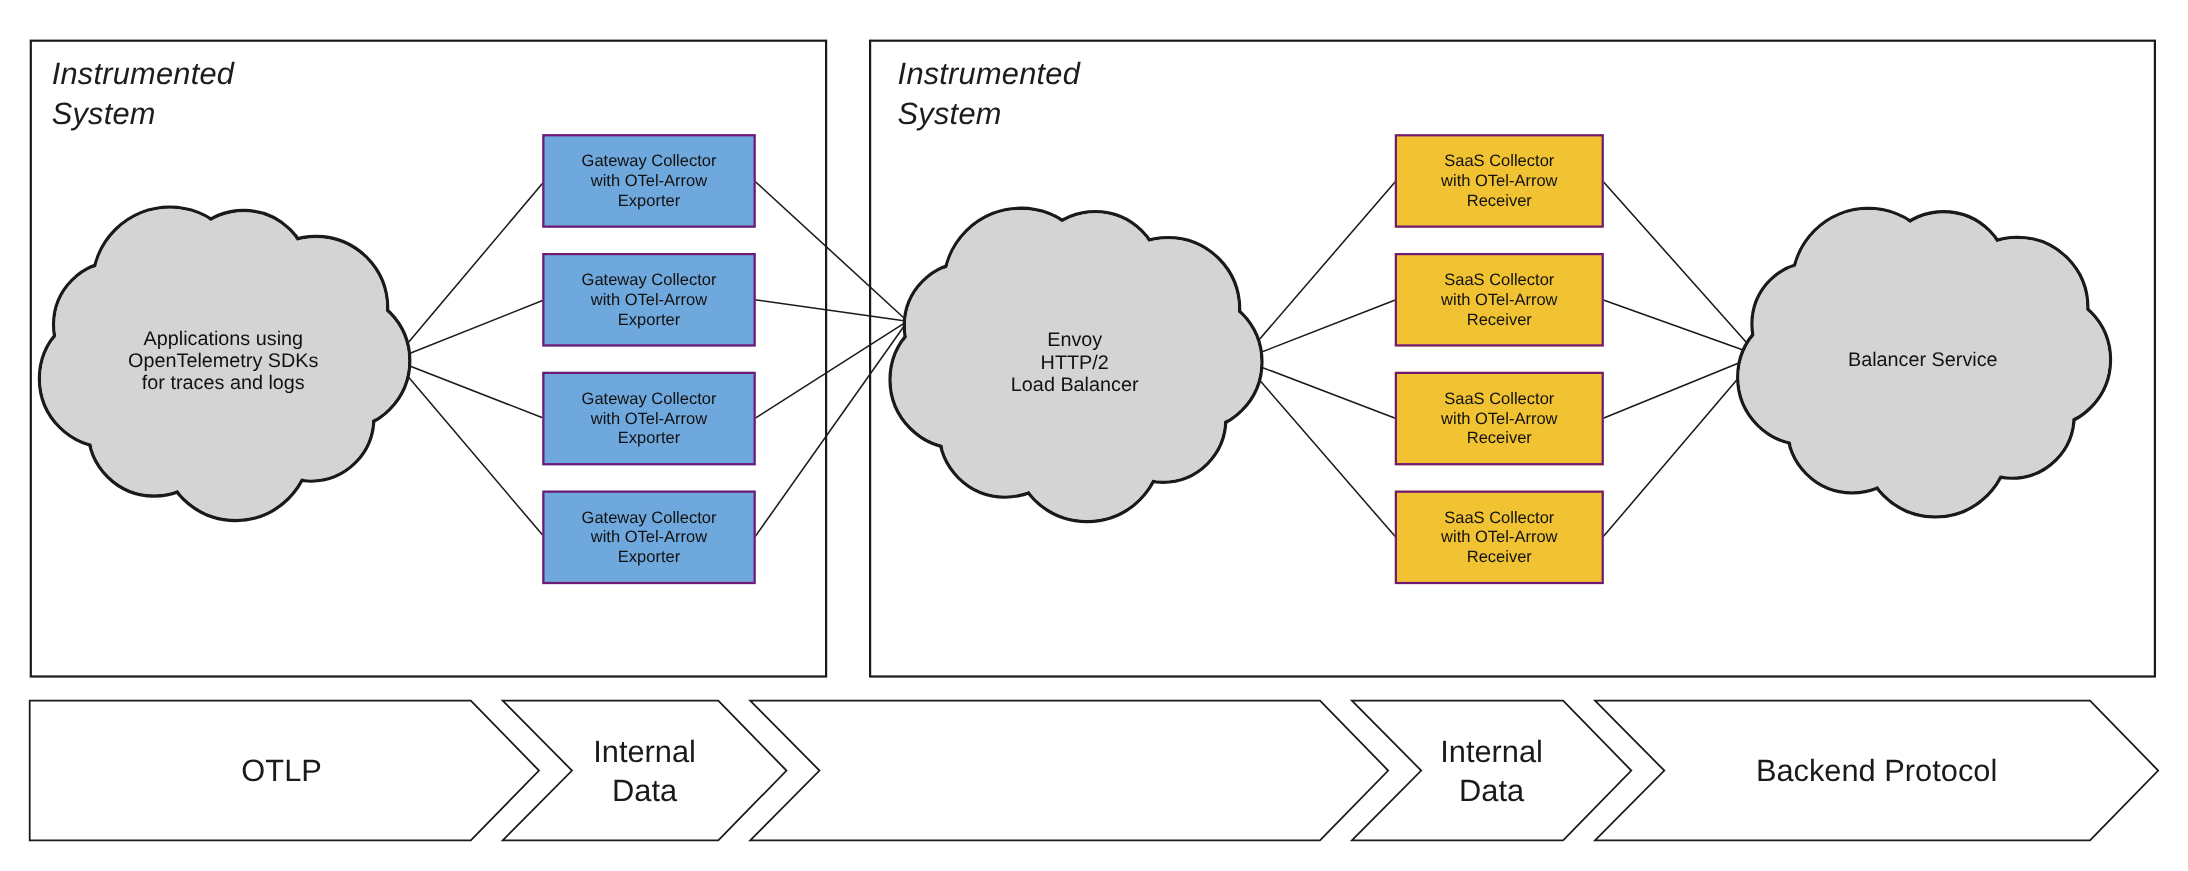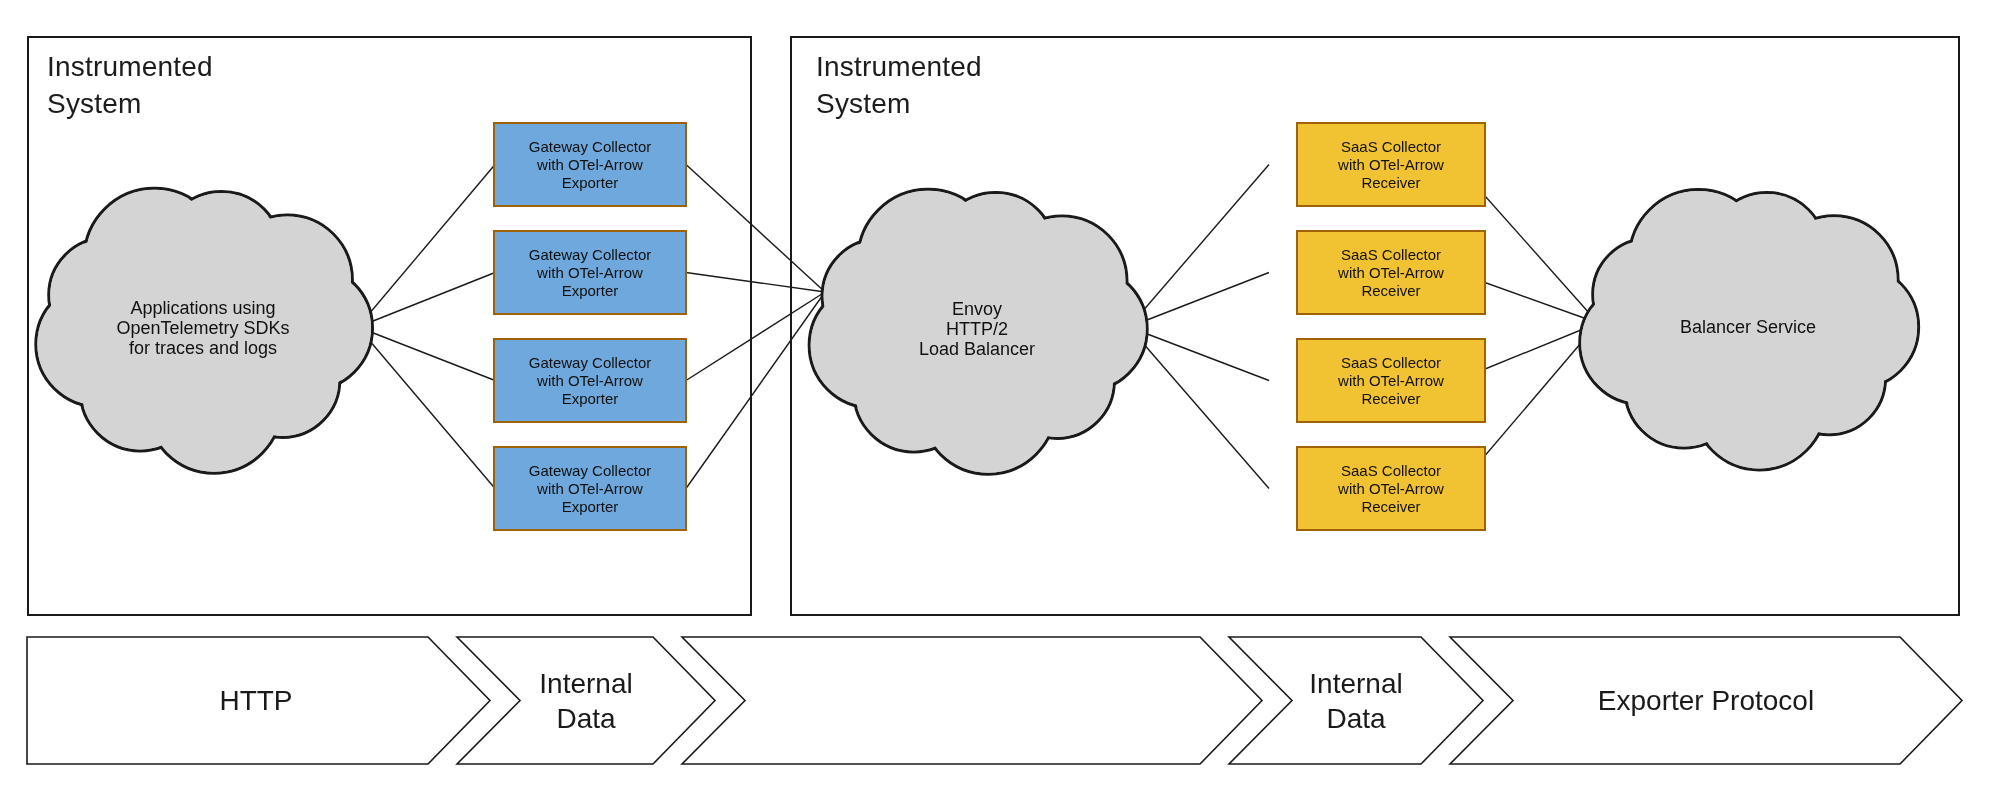--- a/index.html
+++ b/index.html
@@ -6,34 +6,34 @@
   #stage {
     position:relative; width:1989px; height:792px; background:#ffffff;
     font-family:"Liberation Sans", sans-serif; overflow:hidden;
   }
   .sys-box { position:absolute; border:2px solid #1a1a1a; background:transparent; box-sizing:border-box; }
   #sys-left  { left:27px;  top:36px; width:725px;  height:580px; }
   #sys-right { left:790px; top:36px; width:1170px; height:580px; }
 
   .sys-title {
     position:absolute; font-size:28px; line-height:37px; color:#1c1c1c;
-    white-space:pre-line; letter-spacing:0.2px; z-index:5;
+    white-space:pre-line; letter-spacing:0.2px; z-index:5;font-style:italic;
   }
   #title-left  { left:47px;  top:48px; }
   #title-right { left:816px; top:48px; }
 
   #overlay { position:absolute; left:0; top:0; z-index:2; }
 
   .node {
     position:absolute; display:flex; align-items:center; justify-content:center;
     text-align:center; white-space:pre-line; font-size:15px; line-height:18px;
-    color:#111; border:2px solid #a16207; box-sizing:border-box; z-index:6;
+    color:#111; border:2px solid #701a75; box-sizing:border-box; z-index:6;
   }
   .gateway { left:493px;  width:194px; height:85px; background:var(--gateway-color); }
-  .saas    { left:1268px; width:190px; height:85px; background:var(--saas-color);margin-left:28px; }
+  .saas    { left:1268px; width:190px; height:85px; background:var(--saas-color); }
 
   .cloud-label {
     position:absolute; transform:translate(-50%,-50%); text-align:center;
     white-space:pre-line; font-size:18px; line-height:20px; color:#111; z-index:6;
   }
 
   .flow-label {
     position:absolute; top:637px; height:127px; display:flex; align-items:center;
     justify-content:center; text-align:center; white-space:pre-line;
     font-size:28px; line-height:35px; color:#1a1a1a; z-index:6;
@@ -170,20 +170,20 @@
   <div class="node saas" style="top:230px;">SaaS Collector
 with OTel-Arrow
 Receiver</div>
   <div class="node saas" style="top:338px;">SaaS Collector
 with OTel-Arrow
 Receiver</div>
   <div class="node saas" style="top:446px;">SaaS Collector
 with OTel-Arrow
 Receiver</div>
 
-  <div class="flow-label" style="left:106px;  width:300px;">HTTP</div>
+  <div class="flow-label" style="left:106px;  width:300px;">OTLP</div>
   <div class="flow-label" style="left:486px;  width:200px;">Internal
 Data</div>
   <div class="flow-label" style="left:1256px; width:200px;">Internal
 Data</div>
-  <div class="flow-label" style="left:1526px; width:360px;">Exporter Protocol</div>
+  <div class="flow-label" style="left:1526px; width:360px;">Backend Protocol</div>
 
 </div>
 
 </body></html>

